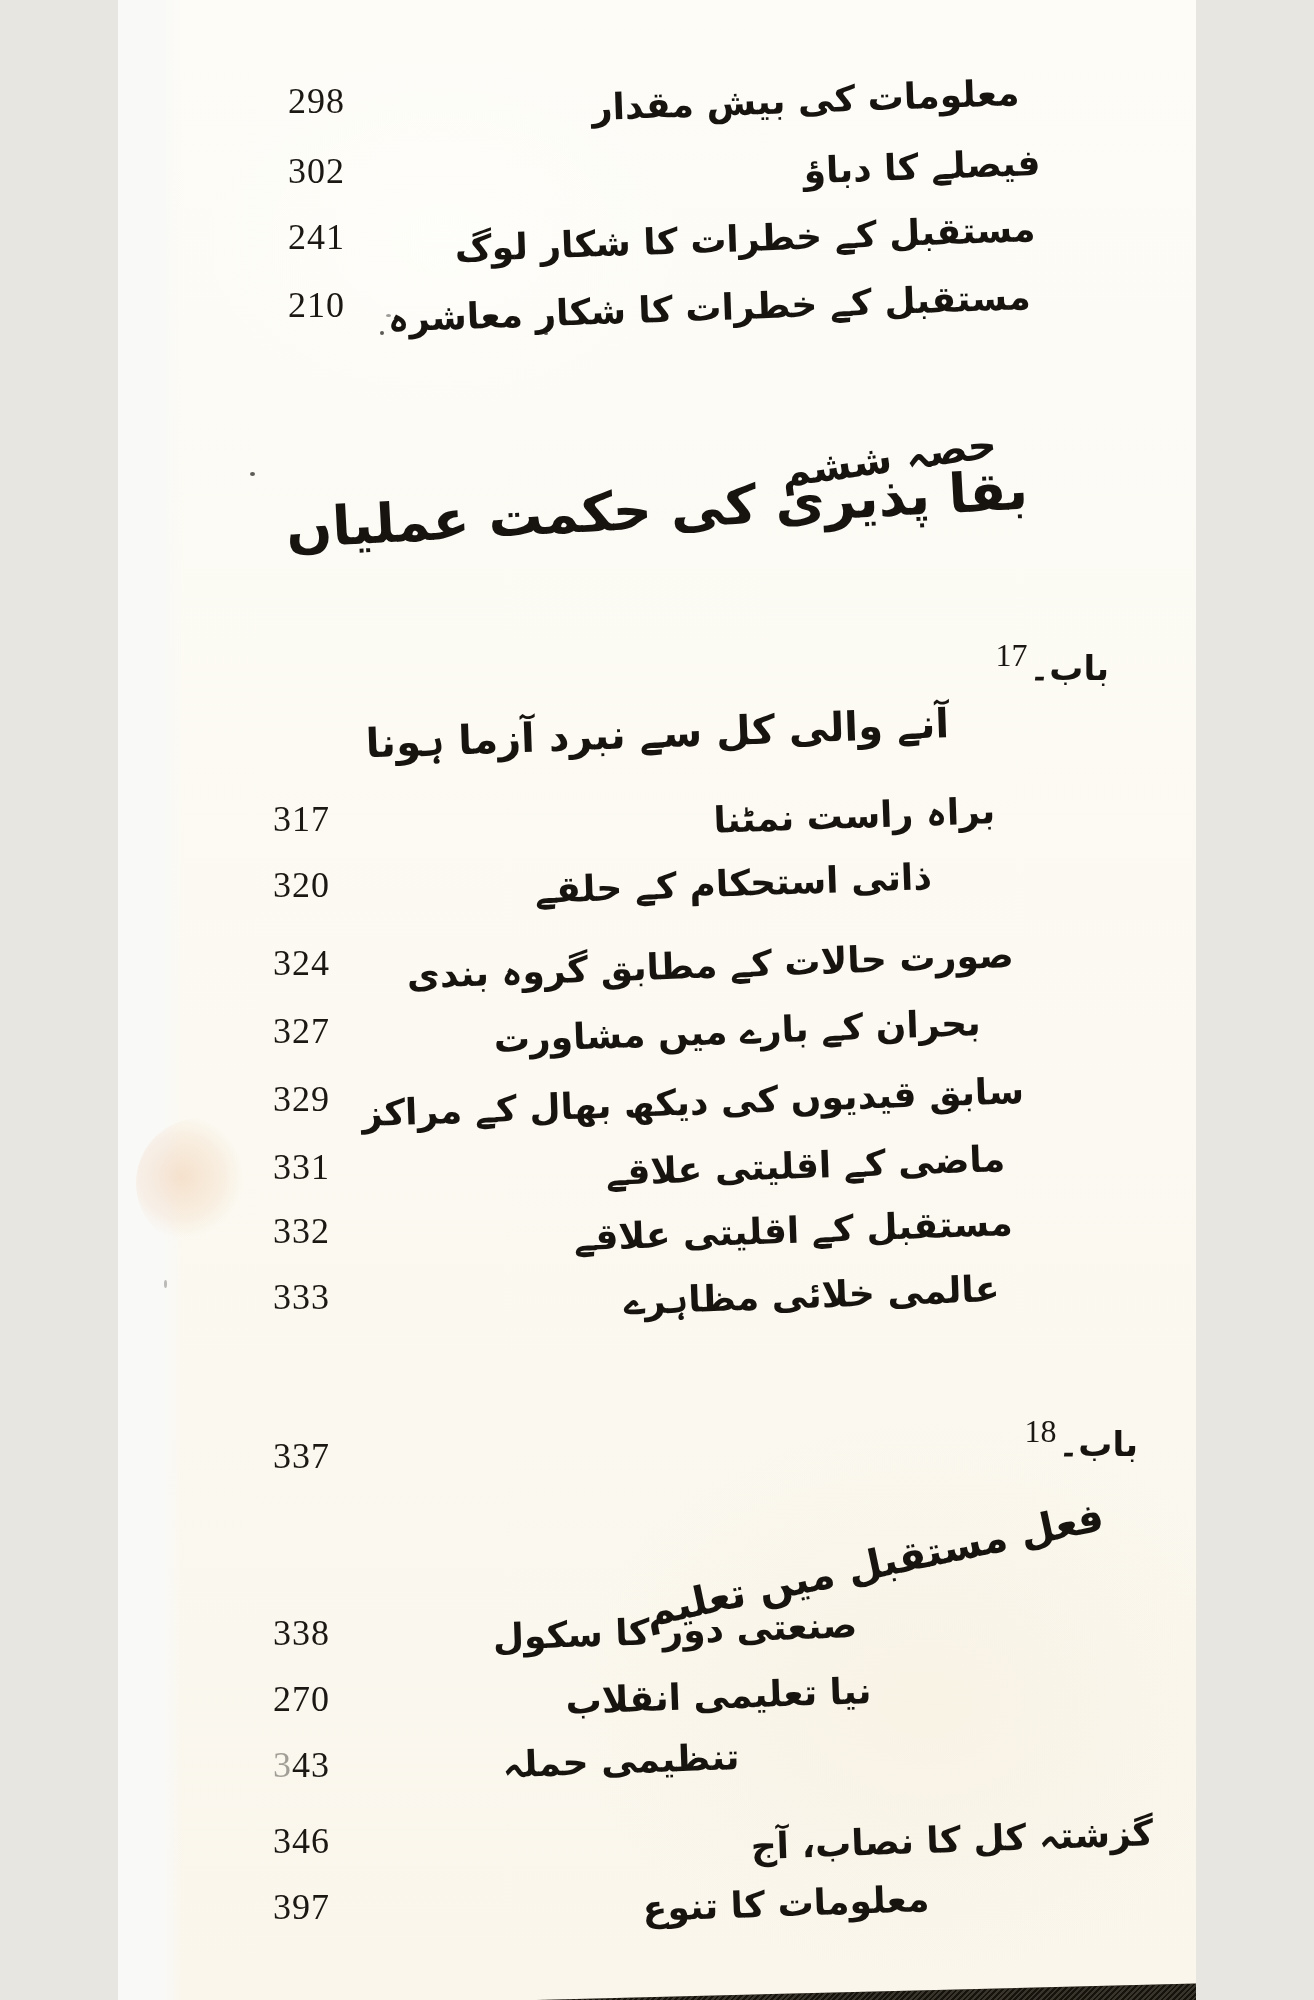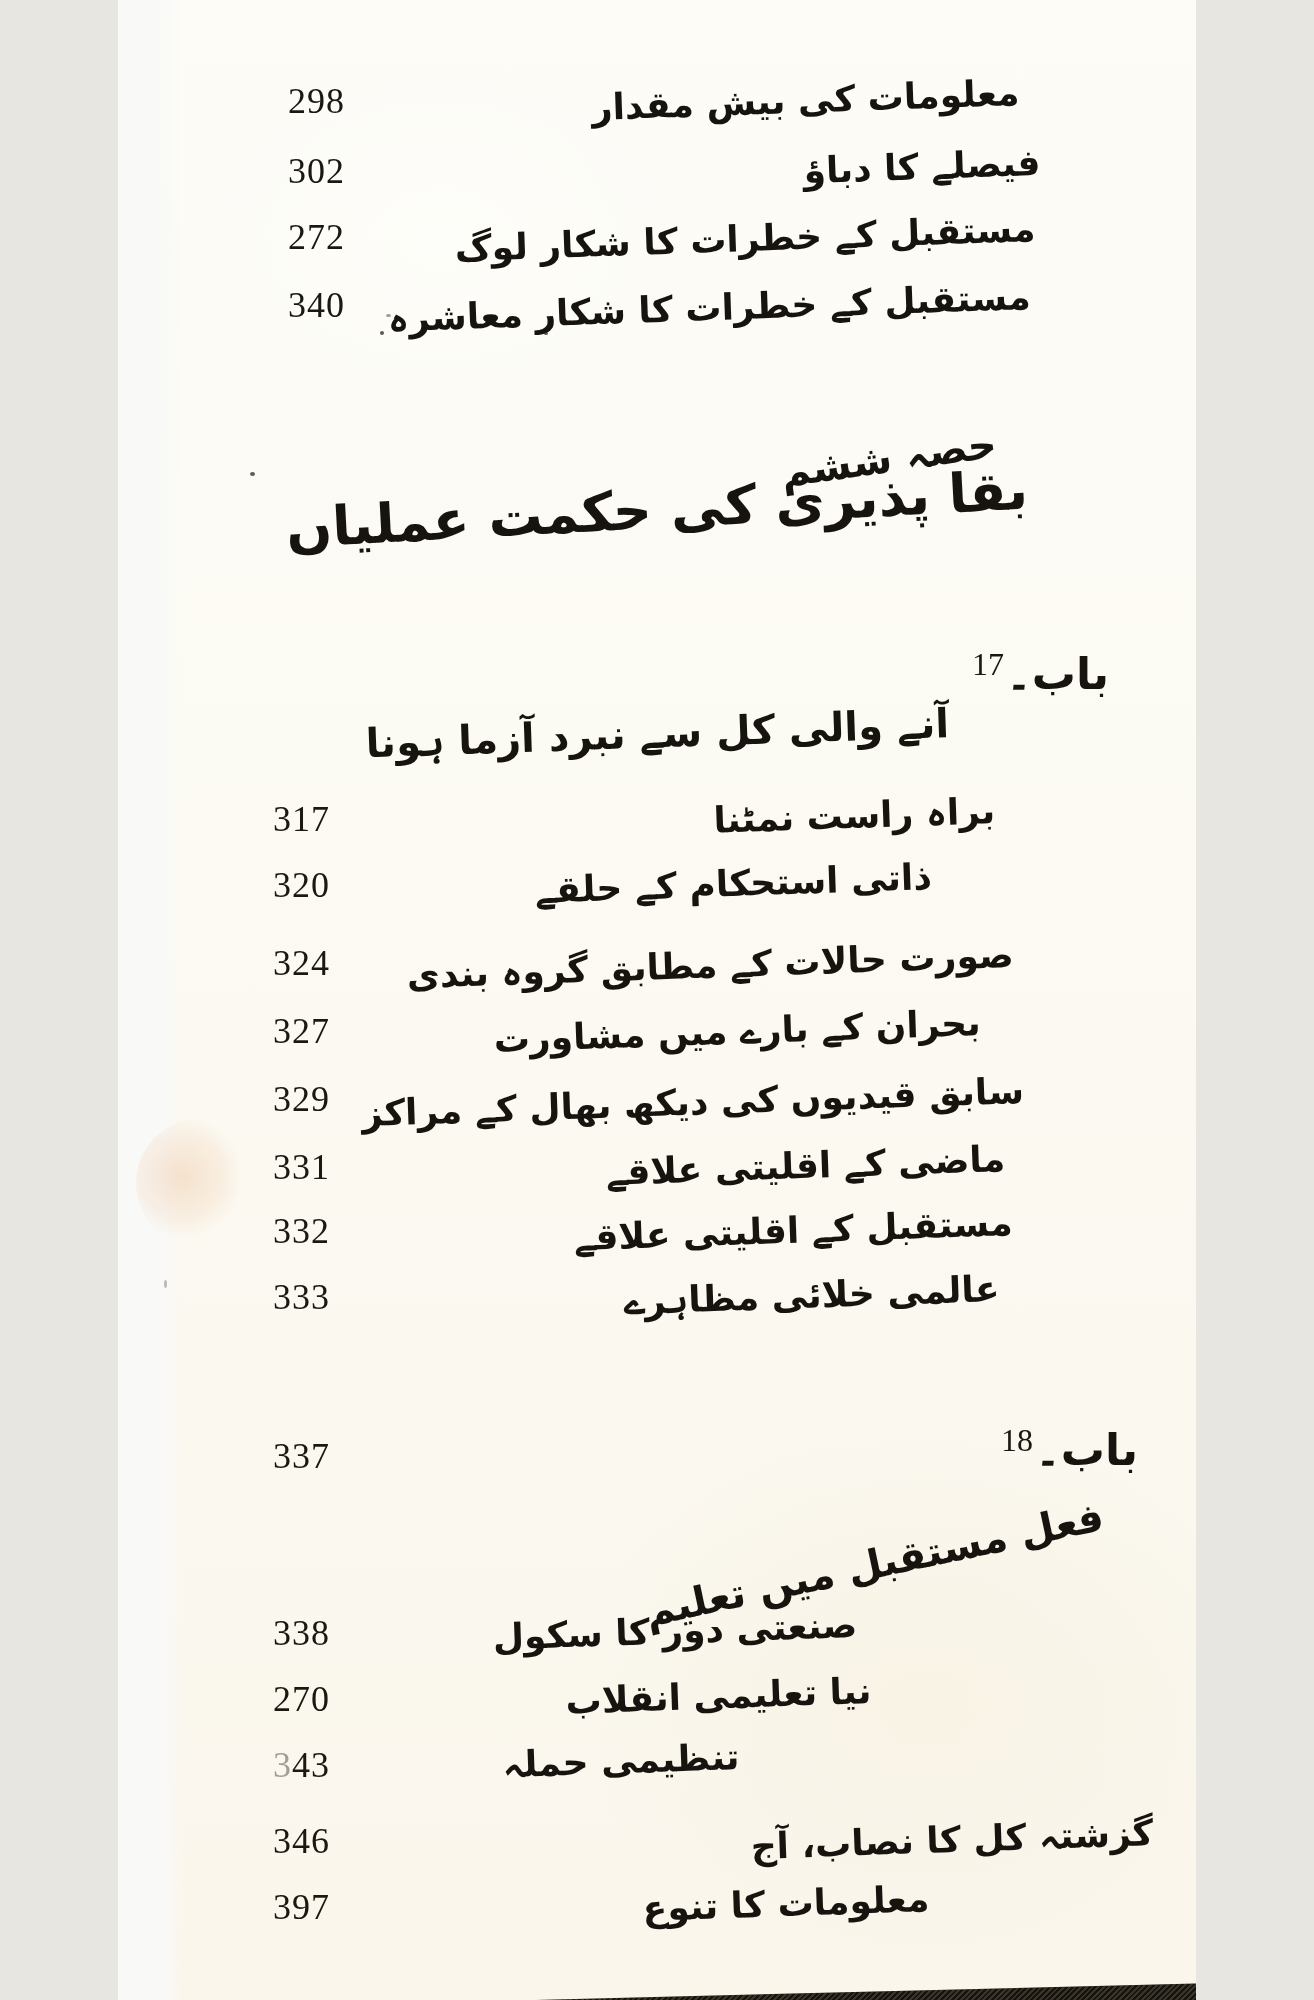--- a/index.html
+++ b/index.html
@@ -54,21 +54,21 @@
     text-align:center;
     font-size:54px;font-weight:bold;
     white-space:nowrap;
     transform:rotate(-3deg);
   }
   .chapter-heading{
     position:absolute;
     white-space:nowrap;
   }
   .chapter-heading .bab{
-    font-size:44px;font-weight:bold;
+    font-size:34px;font-weight:bold;
   }
   .chapter-heading .chnum{
     font-family:"Liberation Serif", serif;
     font-size:32px;
     position:relative;top:-14px;
     margin-right:2px;
     color:#1b1813;
   }
   .ch-sub{
     position:absolute;
@@ -110,25 +110,25 @@
 
   <div class="entry" style="top:80px">
     <span class="num num-a">298</span>
     <span class="urdu" dir="rtl" style="right:176px">معلومات کی بیش مقدار</span>
   </div>
   <div class="entry" style="top:150px">
     <span class="num num-a">302</span>
     <span class="urdu" dir="rtl" style="right:155px">فیصلے کا دباؤ</span>
   </div>
   <div class="entry" style="top:216px">
-    <span class="num num-a">272</span>
+    <span class="num num-a">241</span>
     <span class="urdu" dir="rtl" style="right:160px">مستقبل کے خطرات کا شکار لوگ</span>
   </div>
   <div class="entry" style="top:284px">
-    <span class="num num-a">340</span>
+    <span class="num num-a">210</span>
     <span class="urdu" dir="rtl" style="right:165px">مستقبل کے خطرات کا شکار معاشرہ</span>
   </div>
 
   <div class="part-label" dir="rtl">حصہ ششم</div>
   <div class="page-title" dir="rtl">بقا پذیری کی حکمت عملیاں</div>
 
   <div class="chapter-heading" style="top:648px;right:87px">
     <span class="chnum">17</span><span class="bab" dir="rtl">باب۔</span>
   </div>
   <div class="ch-sub" dir="rtl" style="top:700px;right:247px">آنے والی کل سے نبرد آزما ہونا</div>

